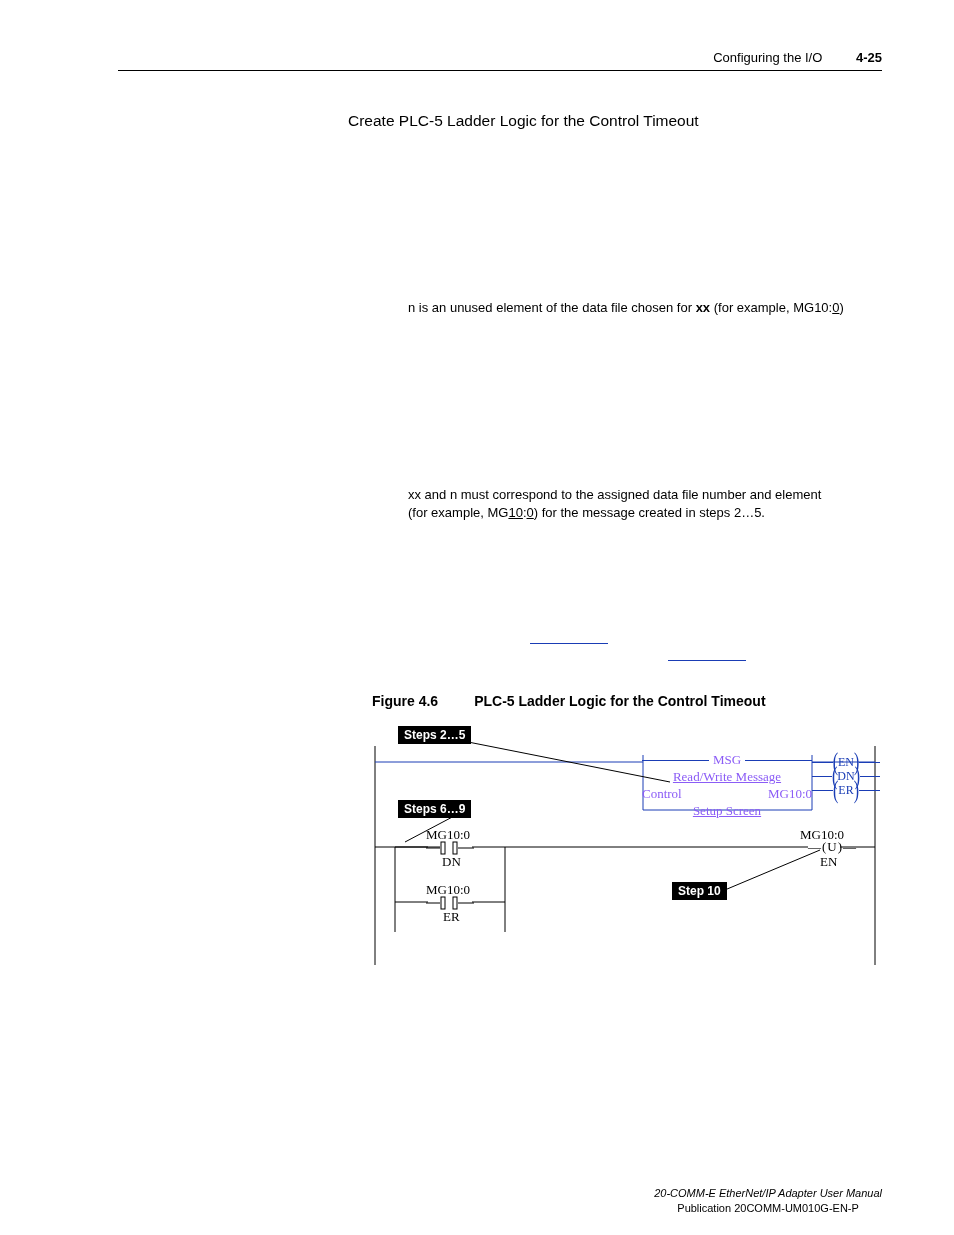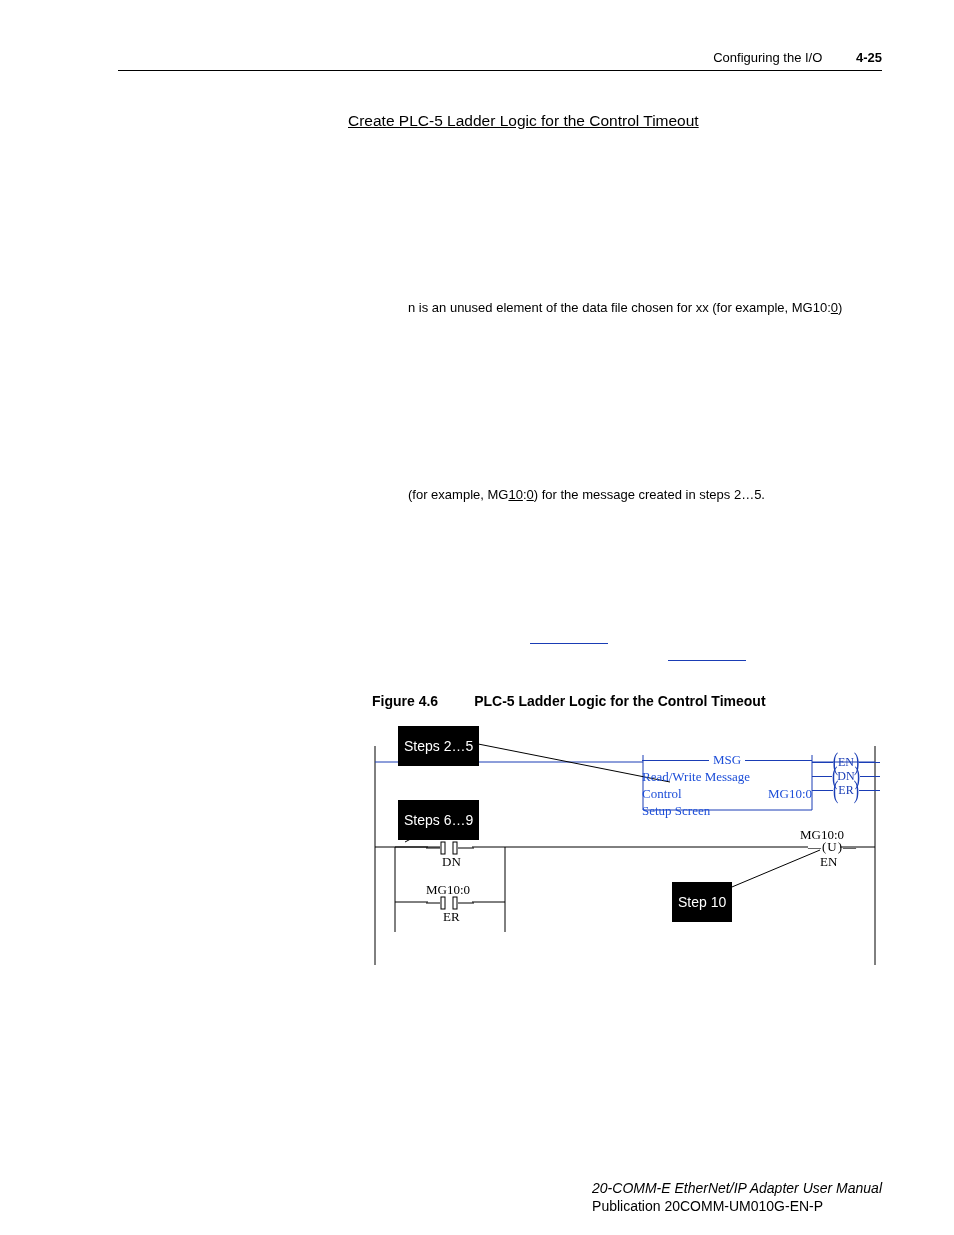--- a/index.html
+++ b/index.html
@@ -34,29 +34,28 @@
   }
   .header-right .pagenum {
     font-weight: bold;
     margin-left: 30px;
   }
   .h2 {
     position: absolute;
     left: 348px;
     top: 112px;
     font-size: 15.5px;
-    text-decoration: underline;
   }
   .body-text {
     font-size: 13px;
     line-height: 1.35;
     position: absolute;
   }
   .u { text-decoration: underline; }
-  .b { font-weight: normal; }
+  .b { font-weight: bold; }
   .fig-caption {
     position: absolute;
     left: 372px;
     top: 693px;
     font-size: 14px;
     font-weight: bold;
   }
   .fig-caption .num { margin-right: 36px; }
 
   
@@ -64,51 +63,51 @@
     position: absolute;
     left: 370px;
     top: 722px;
     width: 510px;
     height: 250px;
   }
   .step-label {
     position: absolute;
     background: #000;
     color: #fff;
-    font-size: 14px;
-    font-weight: normal;
-    padding: 12px 6px;
+    font-size: 12px;
+    font-weight: bold;
+    padding: 2px 6px;
     white-space: nowrap;
   }
   .diagram svg {
     position: absolute;
     left: 0;
     top: 0;
   }
   
   .msg-box {
     position: absolute;
     left: 272px;
     top: 30px;
     width: 170px;
     font-family: "Times New Roman", serif;
     font-size: 13px;
-    color: #1d4ed8;
+    color: #8b5cf6;
   }
   .msg-top-line {
     display: flex;
     align-items: center;
     gap: 4px;
   }
   .msg-top-line .rule {
     flex: 1 1 auto;
     border-top: 1px solid #1a3db5;
   }
   .msg-row { display: flex; justify-content: space-between; padding-top: 1px; gap: 20px; }
-  .msg-center { padding-top: 1px; }
+  .msg-center { text-align: center; padding-top: 1px; text-decoration: underline; }
 
   .msg-tails {
     position: absolute;
     left: 442px;
     top: 33px;
     width: 68px;
     font-family: "Times New Roman", serif;
     font-size: 12px;
     color: #1a3db5;
   }
@@ -129,22 +128,22 @@
     position: absolute;
     font-family: "Times New Roman", serif;
     font-size: 13px;
     color: #000;
   }
 
   .footer {
     position: absolute;
     right: 72px;
     bottom: 20px;
-    text-align: left;
-    font-size: 14px;
+    text-align: center;
+    font-size: 11px;
     line-height: 1.3;
   }
   .footer .ital { font-style: italic; }
 </style>
 </head>
 <body>
 
 <div class="page">
 
   <div class="header-right">
@@ -155,20 +154,21 @@
 
   <div class="h2">Create PLC-5 Ladder Logic for the Control Timeout</div>
 
   <div class="body-text" style="left:408px; top:299px; width:480px;">
     <div>
       <span>n is an unused element of the data file chosen for </span><span class="b">xx</span><span> (for example, MG10:</span><span class="u">0</span><span>)</span>
     </div>
   </div>
 
   <div class="body-text" style="left:408px; top:486px; width:470px;">
+    <div>xx and n must correspond to the assigned data file number and element</div>
     <div>
       <span>(for example, MG</span><span class="u">10</span><span>:</span><span class="u">0</span><span>) for the message created in steps 2…5.</span>
     </div>
   </div>
 
   <div style="position:absolute; left:530px; top:643px; width:78px; border-top:1.2px solid #1a3db5;"></div>
   <div style="position:absolute; left:668px; top:660px; width:78px; border-top:1.2px solid #1a3db5;"></div>
 
   <div class="fig-caption">
     <span class="num">Figure 4.6</span><span>PLC-5 Ladder Logic for the Control Timeout</span>

